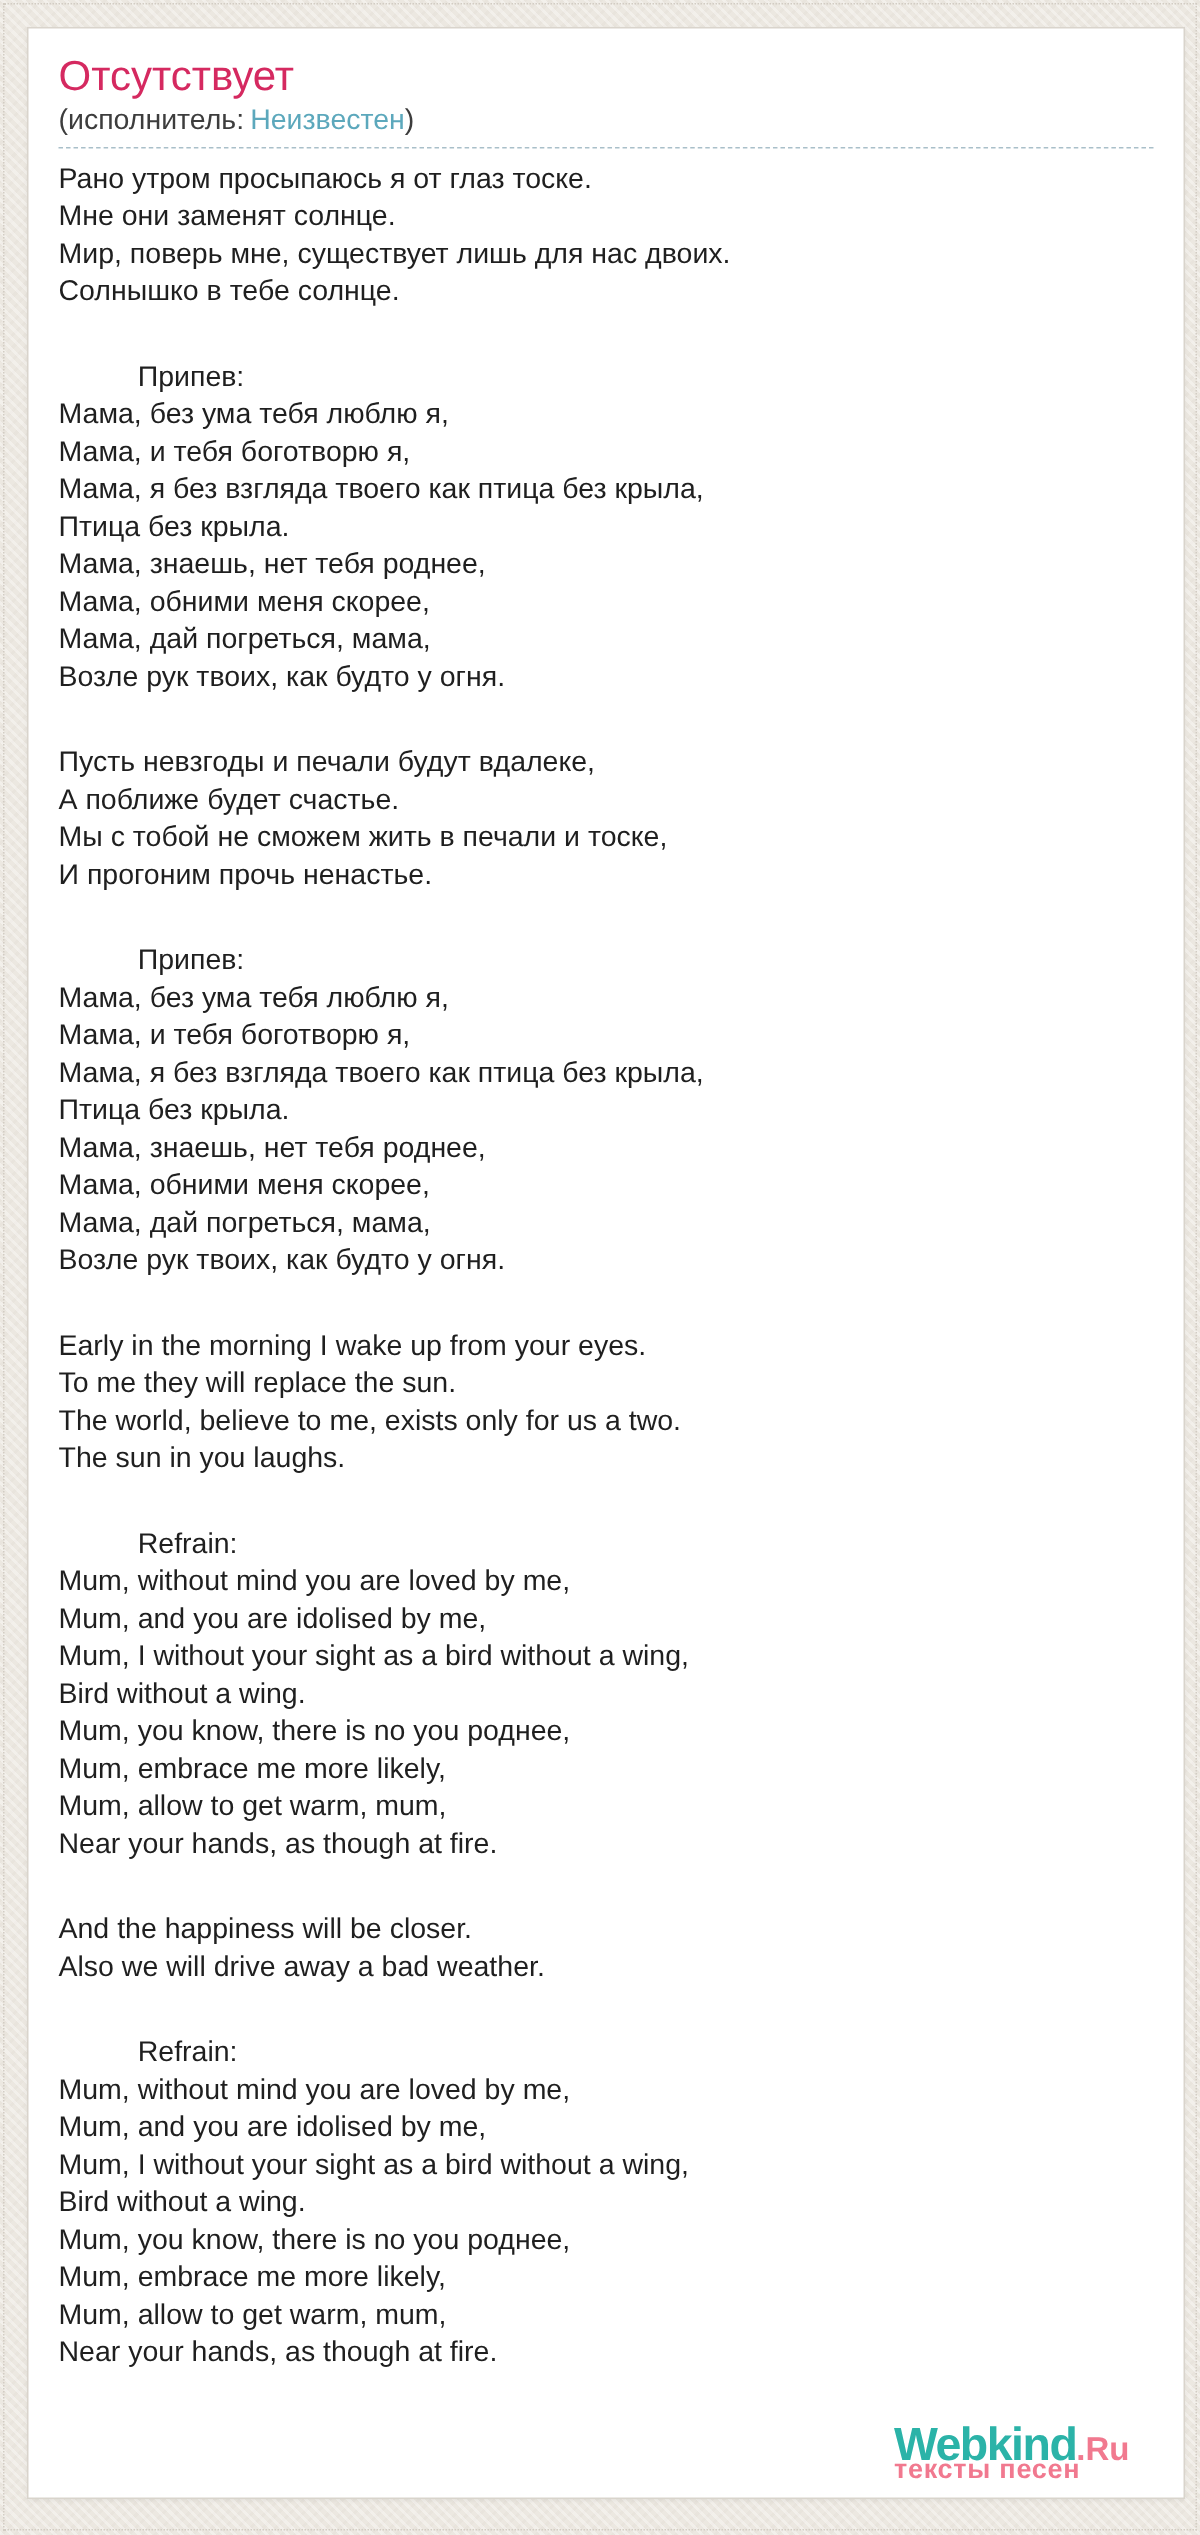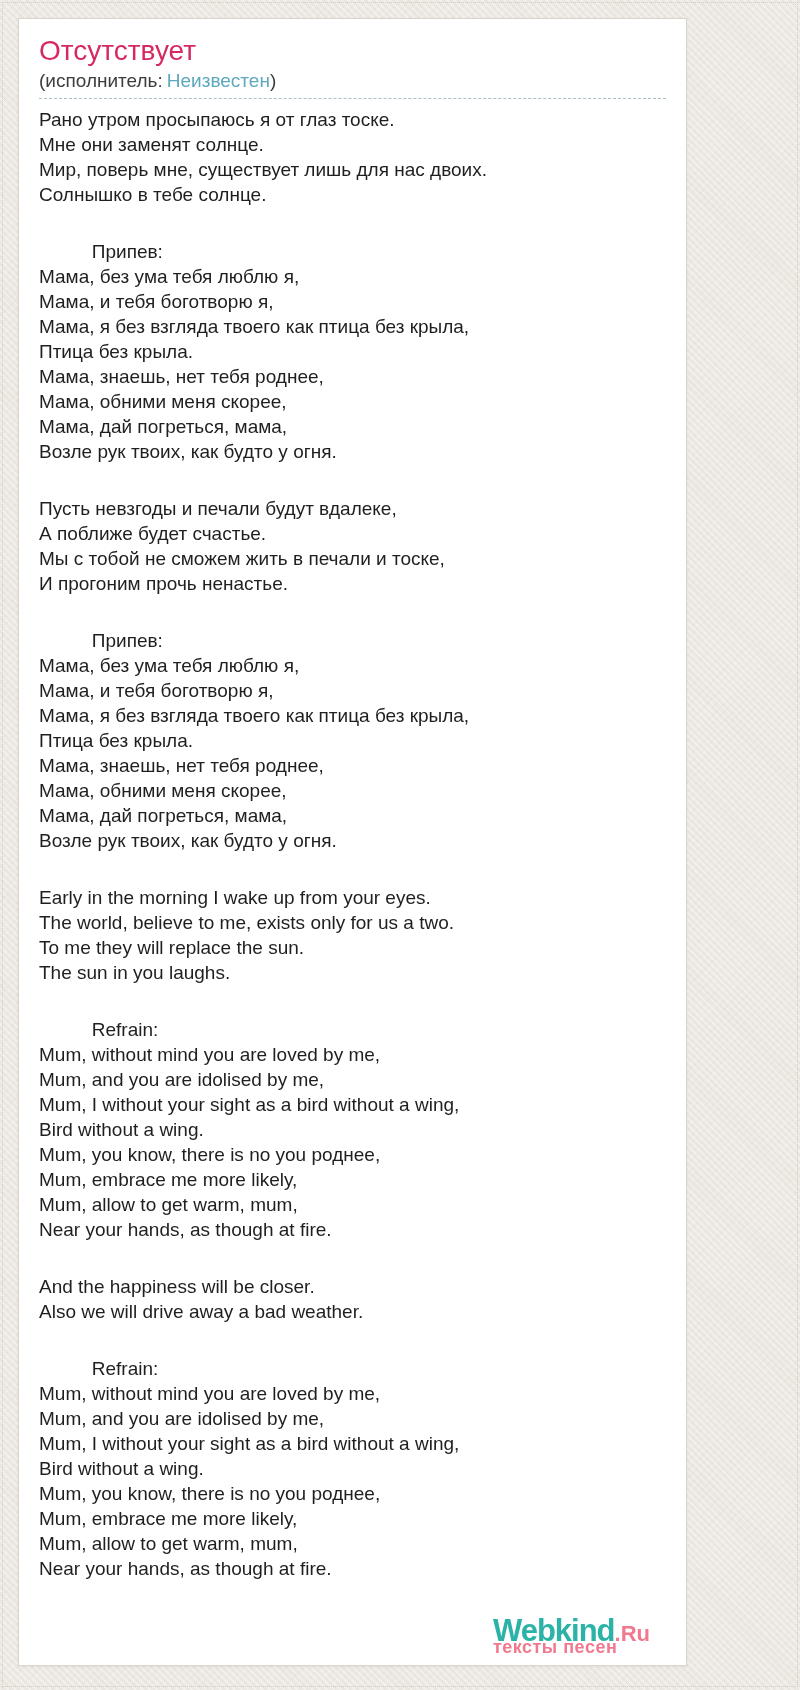--- a/index.html
+++ b/index.html
@@ -31,21 +31,21 @@
   }
   .edge-dots {
     position: absolute;
     left: 2px; right: 2px; top: 2px; bottom: 3px;
     border: 1px dotted var(--edge-dots);
     pointer-events: none;
   }
   .card {
     position: absolute;
     left: 18px; top: 18px;
-    width: 669px; height: 1648px;
+    width: 772px; height: 1648px;
     background: var(--card-bg);
     border: 1px solid var(--card-border);
     box-shadow: 0 1px 3px rgba(0,0,0,0.06);
     padding: 16px 20px 38px 20px;
   }
   .header {
     border-bottom: 1px dashed var(--separator);
     padding-bottom: 5px;
   }
   .song-title {
@@ -151,22 +151,22 @@
       <div class="lyric-line">Мама, без ума тебя люблю я,</div>
       <div class="lyric-line">Мама, и тебя боготворю я,</div>
       <div class="lyric-line">Мама, я без взгляда твоего как птица без крыла,</div>
       <div class="lyric-line">Птица без крыла.</div>
       <div class="lyric-line">Мама, знаешь, нет тебя роднее,</div>
       <div class="lyric-line">Мама, обними меня скорее,</div>
       <div class="lyric-line">Мама, дай погреться, мама,</div>
       <div class="lyric-line">Возле рук твоих, как будто у огня.</div>
       <div class="lyric-line blank"></div>
       <div class="lyric-line">Early in the morning I wake up from your eyes.</div>
+      <div class="lyric-line">To me they will replace the sun.</div>
       <div class="lyric-line">The world, believe to me, exists only for us a two.</div>
-      <div class="lyric-line">To me they will replace the sun.</div>
       <div class="lyric-line">The sun in you laughs.</div>
       <div class="lyric-line blank"></div>
       <div class="lyric-line">          Refrain:</div>
       <div class="lyric-line">Mum, without mind you are loved by me,</div>
       <div class="lyric-line">Mum, and you are idolised by me,</div>
       <div class="lyric-line">Mum, I without your sight as a bird without a wing,</div>
       <div class="lyric-line">Bird without a wing.</div>
       <div class="lyric-line">Mum, you know, there is no you роднее,</div>
       <div class="lyric-line">Mum, embrace me more likely,</div>
       <div class="lyric-line">Mum, allow to get warm, mum,</div>

